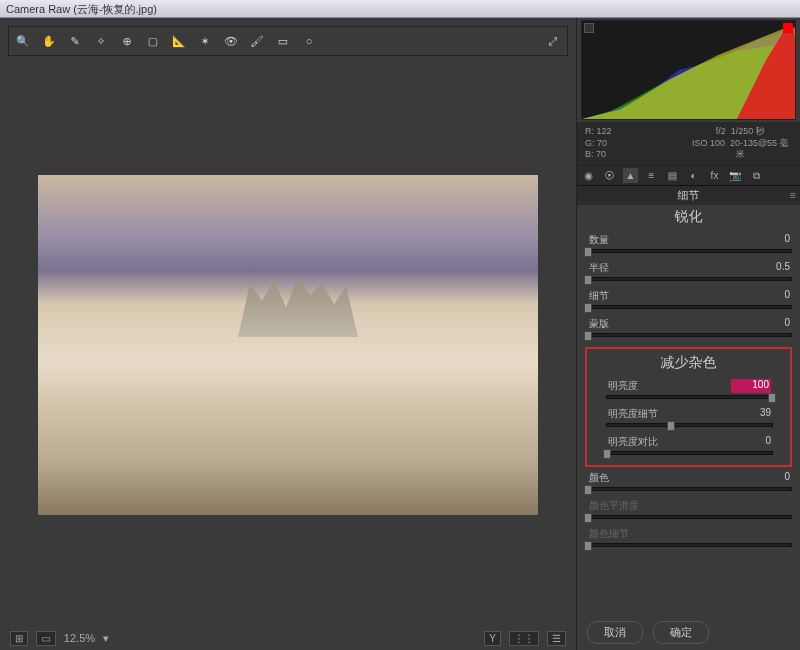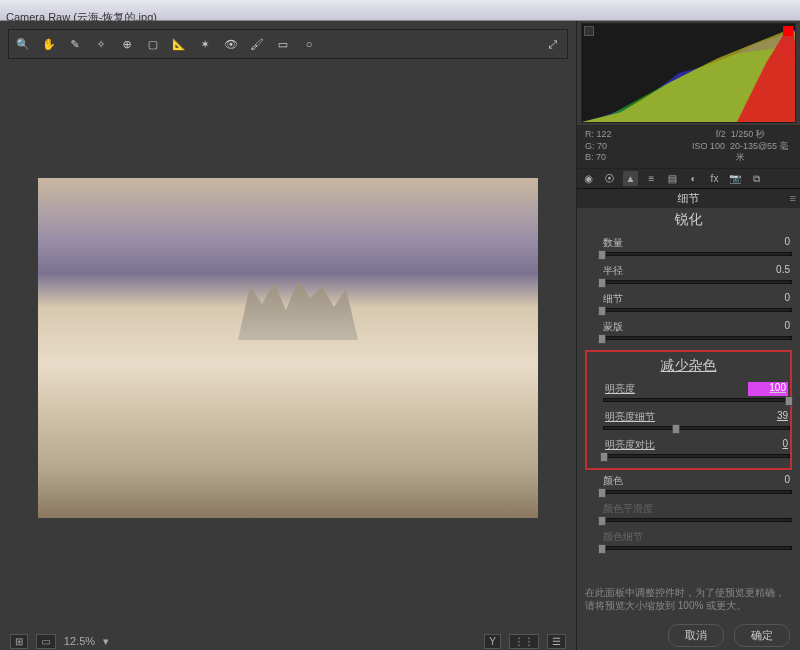--- a/index.html
+++ b/index.html
@@ -1,17 +1,17 @@
 <!DOCTYPE html>
 <html><head>
 <meta charset="utf-8">
 <style>
   * { box-sizing: border-box; margin: 0; padding: 0; }
   body { font-family: "Microsoft YaHei", Arial, sans-serif; background: #1a1a1a; width: 800px; height: 650px; overflow: hidden; font-size: 11px; color: #ccc; }
-  .titlebar { height: 18px; background: linear-gradient(#e8e8f0, #c8c8d8); color: #333; font-size: 11px; padding: 10px 6px; border-bottom: 1px solid #888; }
+  .titlebar { height: 18px; background: linear-gradient(#e8e8f0, #c8c8d8); color: #333; font-size: 11px; padding: 2px 6px; border-bottom: 1px solid #888; }
   .main { display: flex; height: 632px; background: #3a3a3a; }
   .left-panel { width: 576px; background: #3a3a3a; display: flex; flex-direction: column; }
   .right-panel { width: 224px; background: #3a3a3a; border-left: 1px solid #222; display: flex; flex-direction: column; }
   .toolbar { height: 30px; background: #3a3a3a; border: 1px solid #222; margin: 8px; display: flex; align-items: center; padding: 0 6px; gap: 10px; }
   .toolbar .tool { width: 16px; height: 16px; display: flex; align-items: center; justify-content: center; cursor: pointer; color: #ccc; }
   .toolbar .spacer { flex: 1; }
   .preview-area { flex: 1; display: flex; align-items: center; justify-content: center; padding: 10px; }
   .preview { width: 500px; height: 340px; background: linear-gradient(180deg,#c9b8a0 0%,#9a8fa8 18%,#7a7290 28%,#d8c8b0 38%,#e8dcc8 55%,#d0c0a8 70%,#b8a890 85%,#8a7860 100%); position: relative; overflow: hidden; }
   .preview::before { content:""; position:absolute; top:30%; left:40%; width:120px; height:60px; background:linear-gradient(180deg,#9a9080,#c0b8a8); clip-path: polygon(0 100%,10% 10%,20% 40%,30% 5%,40% 50%,50% 0%,60% 30%,70% 10%,80% 45%,90% 15%,100% 100%); }
   .statusbar { height: 24px; display: flex; align-items: center; padding: 0 10px; gap: 8px; color: #aaa; font-size: 11px; }
@@ -23,30 +23,30 @@
   .histogram .clip-warn.left { left:2px; background:#333; border:1px solid #555; }
   .histogram .clip-warn.right { right:2px; background:#f00; }
   .info-row { display:flex; background:#2a2a2a; padding:4px 8px; font-size:9px; color:#999; border-bottom:1px solid #222; }
   .info-col { flex:1; line-height:1.3; }
   .panel-tabs { height:20px; background:#2a2a2a; display:flex; align-items:center; padding:0 4px; gap:6px; border-bottom:1px solid #111; }
   .panel-tab { width:15px; height:15px; color:#aaa; font-size:10px; display:flex; align-items:center; justify-content:center; cursor:pointer; }
   .panel-header { background:#2a2a2a; text-align:center; font-size:11px; padding:2px; color:#ccc; position:relative; }
   .panel-header .menu-icon { position:absolute; right:4px; top:3px; color:#888; }
   .section-title { text-align:center; font-size:14px; color:#ccc; padding:3px; }
   .controls { padding: 0 8px; overflow-y: auto; flex: 0 0 auto; }
-  .slider-row { margin: 4px 0 8px 16px; }
+  .slider-row { margin: 4px 0 8px 2px; }
   .slider-row .label-line { display:flex; justify-content:space-between; font-size:10px; color:#bbb; padding: 0 2px; }
   .slider-row .value-box { width:40px; text-align:right; font-size:10px; color:#ccc; }
-  .slider-row .value-box.highlight { background:#d946ef; color:#fff; padding:0 2px; }
+  .slider-row .value-box.highlight { background:#be185d; color:#fff; padding:0 2px; }
   .slider-track { height:4px; background:#222; border:1px solid #111; position:relative; margin-top:2px; }
   .slider-thumb { position:absolute; top:-3px; width:8px; height:10px; background:#888; border:1px solid #444; transform:translateX(-4px); }
-  .highlight-box { border:2px solid #c03030; padding:2px 0; margin:2px 0;text-decoration:underline; }
+  .highlight-box { border:2px solid #c03030; padding:2px 17px; margin:2px 0; }
   .disabled { color:#666 !important; }
   .help-text { font-size:10px; color:#888; padding:6px 8px; line-height:1.3; }
-  .footer { display:flex; justify-content:flex-end; padding:6px 10px; gap:10px; }
+  .footer { display:flex; padding:6px 10px; gap:10px; }
   .btn { background:#3a3a3a; border:1px solid #555; border-radius:10px; color:#ccc; padding:3px 16px; font-size:11px; cursor:pointer; }
 </style>
 </head>
 <body>
 
 <div class="titlebar">
   <span>Camera Raw (云海-恢复的.jpg)</span>
 </div>
 
 <div class="main">
@@ -222,19 +222,18 @@
               <span class="value-box"></span>
             </div>
             <div class="slider-track">
               <div class="slider-thumb" style="left:0%"></div>
             </div>
           </div>
         </div>
     </div>
 
     <div style="flex:1"></div>
-    <div class="help-text">在此面板中调整控件时，为了使预览更精确，请将预览大小缩放到 100% 或更大。</div>
     <div class="footer">
       <button class="btn">取消</button>
       <button class="btn">确定</button>
     </div>
   </div>
 </div>
 
 </body></html>

